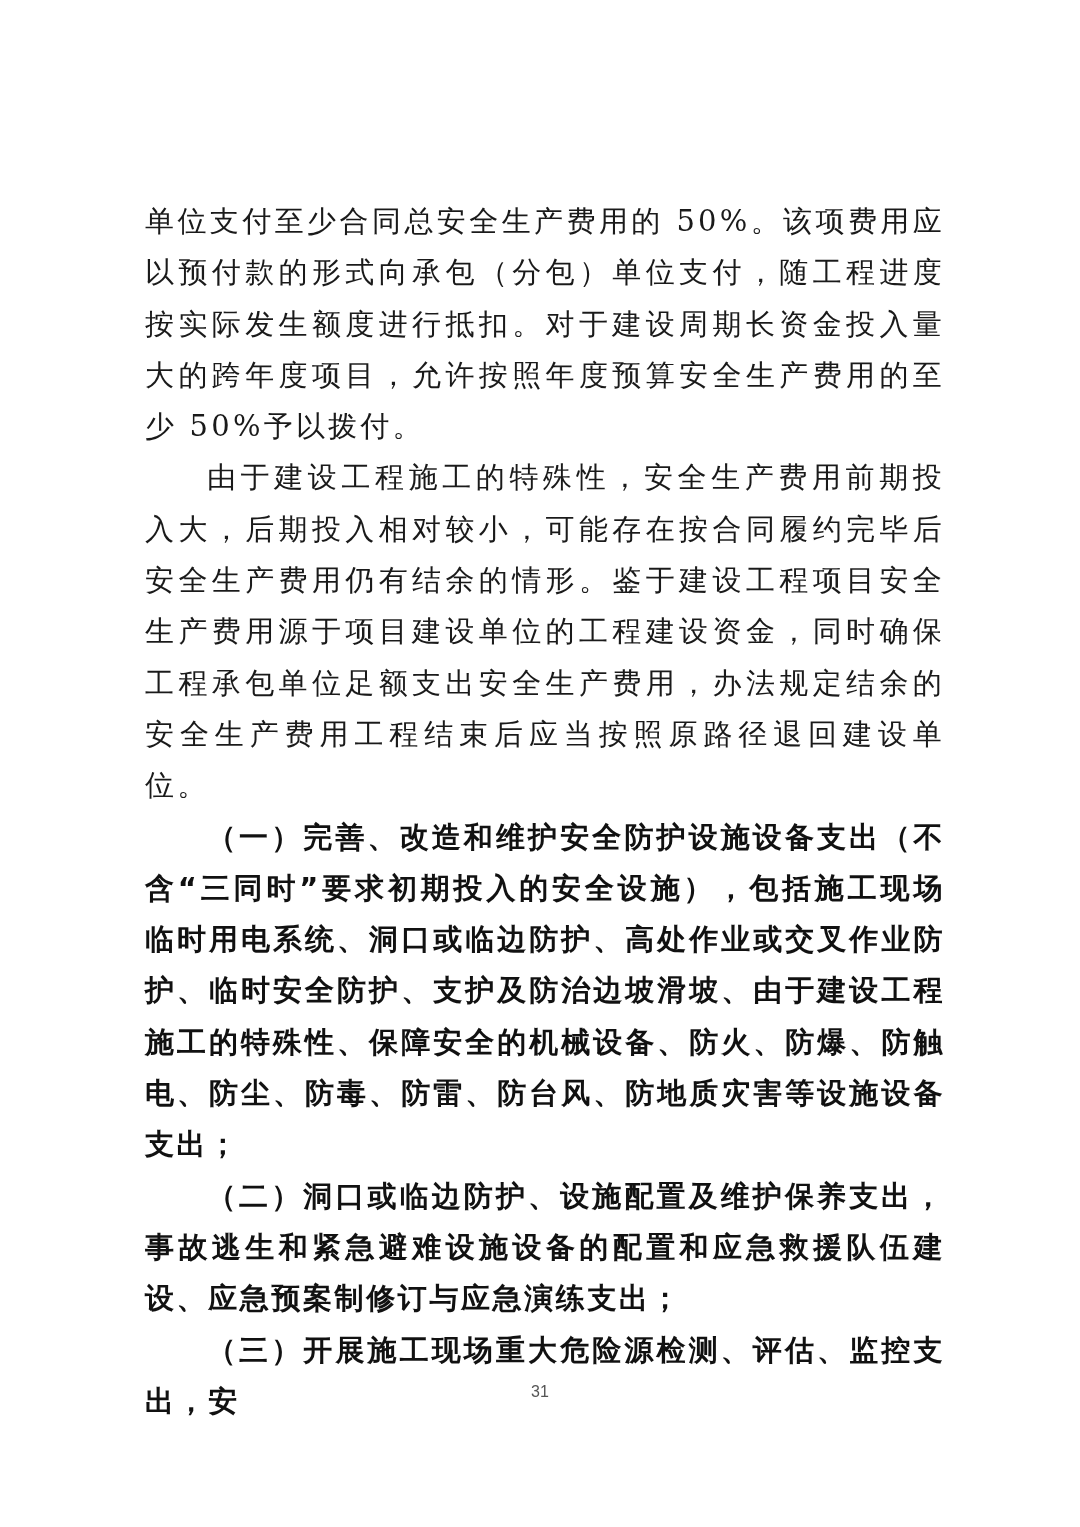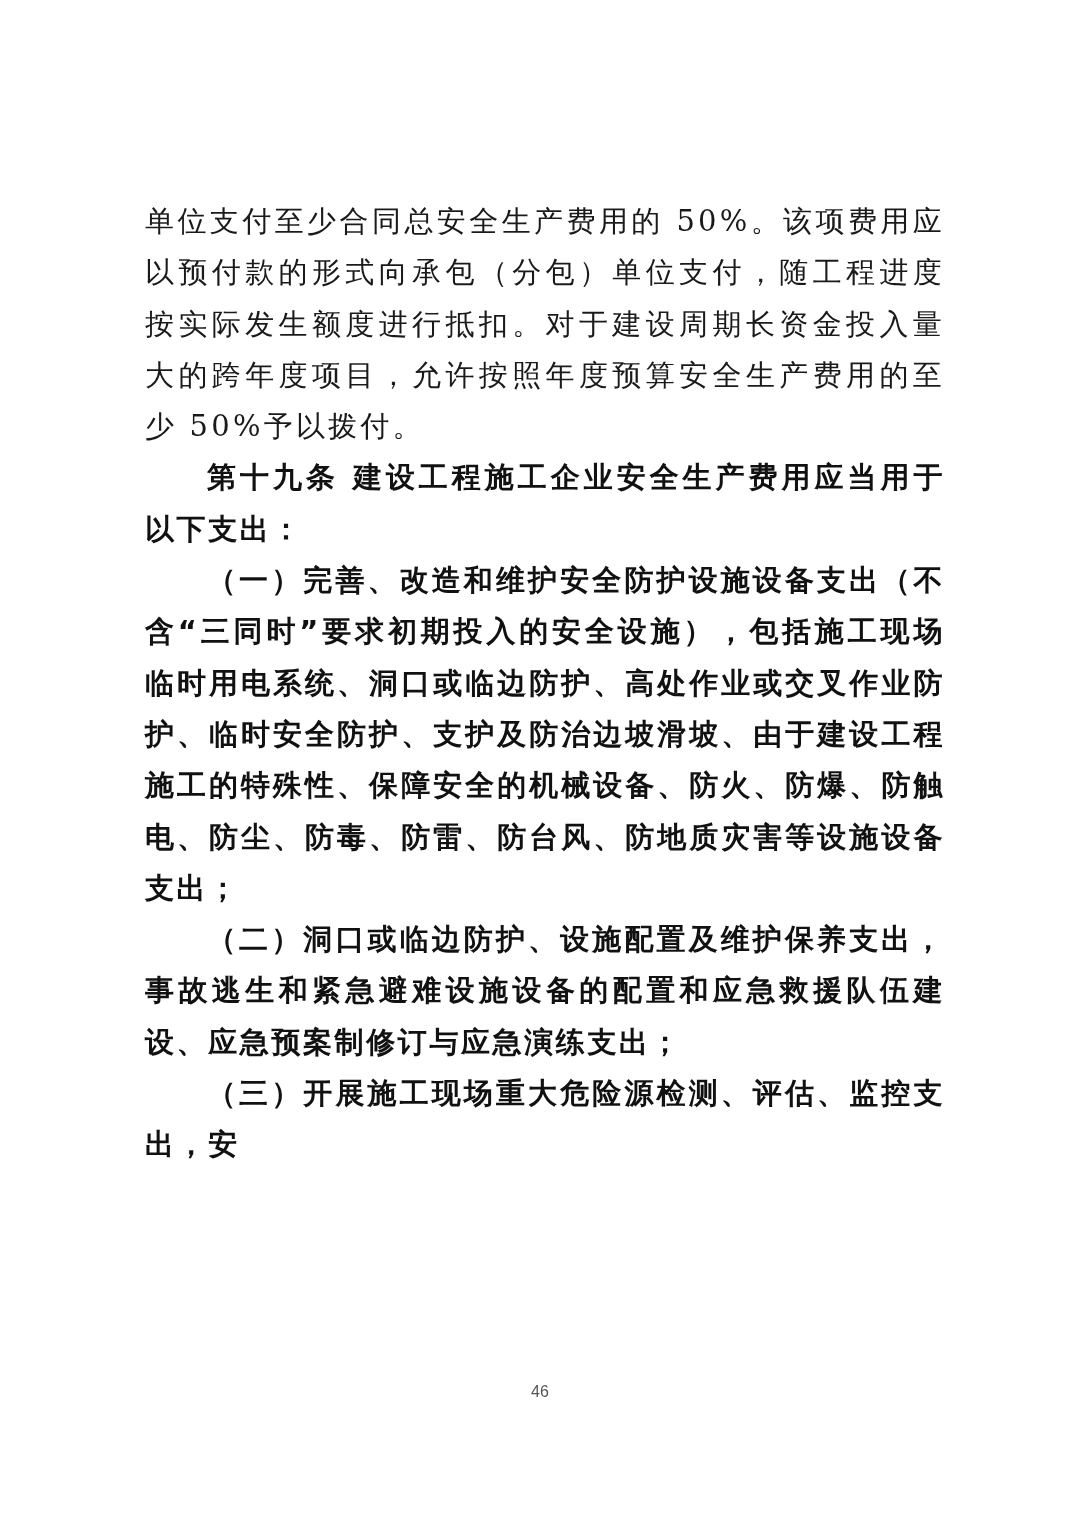--- a/index.html
+++ b/index.html
@@ -18,19 +18,19 @@
     position: absolute; left: 0; width: 1080px; top: 1383px; text-align: center;
     font-family: "Liberation Sans", sans-serif; font-size: 16px; color: #555;
   }
 </style>
 </head>
 <body>
 
 <div class="page">
   <div class="content">
     <p class="para">单位支付至少合同总安全生产费用的 50%。该项费用应以预付款的形式向承包（分包）单位支付，随工程进度按实际发生额度进行抵扣。对于建设周期长资金投入量大的跨年度项目，允许按照年度预算安全生产费用的至少 50%予以拨付。</p>
-    <p class="para indent bold">第十九条 建设工程施工企业安全生产费用应当用于以下支出：</p>
+    <p class="para indent">由于建设工程施工的特殊性，安全生产费用前期投入大，后期投入相对较小，可能存在按合同履约完毕后安全生产费用仍有结余的情形。鉴于建设工程项目安全生产费用源于项目建设单位的工程建设资金，同时确保工程承包单位足额支出安全生产费用，办法规定结余的安全生产费用工程结束后应当按照原路径退回建设单位。</p>
     <p class="para indent bold">（一）完善、改造和维护安全防护设施设备支出（不含“三同时”要求初期投入的安全设施），包括施工现场临时用电系统、洞口或临边防护、高处作业或交叉作业防护、临时安全防护、支护及防治边坡滑坡、由于建设工程施工的特殊性、保障安全的机械设备、防火、防爆、防触电、防尘、防毒、防雷、防台风、防地质灾害等设施设备支出；</p>
     <p class="para indent bold">（二）洞口或临边防护、设施配置及维护保养支出，事故逃生和紧急避难设施设备的配置和应急救援队伍建设、应急预案制修订与应急演练支出；</p>
     <p class="para indent bold">（三）开展施工现场重大危险源检测、评估、监控支出，安</p>
   </div>
-  <div class="page-number">46</div>
+  <div class="page-number">31</div>
 </div>
 
 </body></html>

